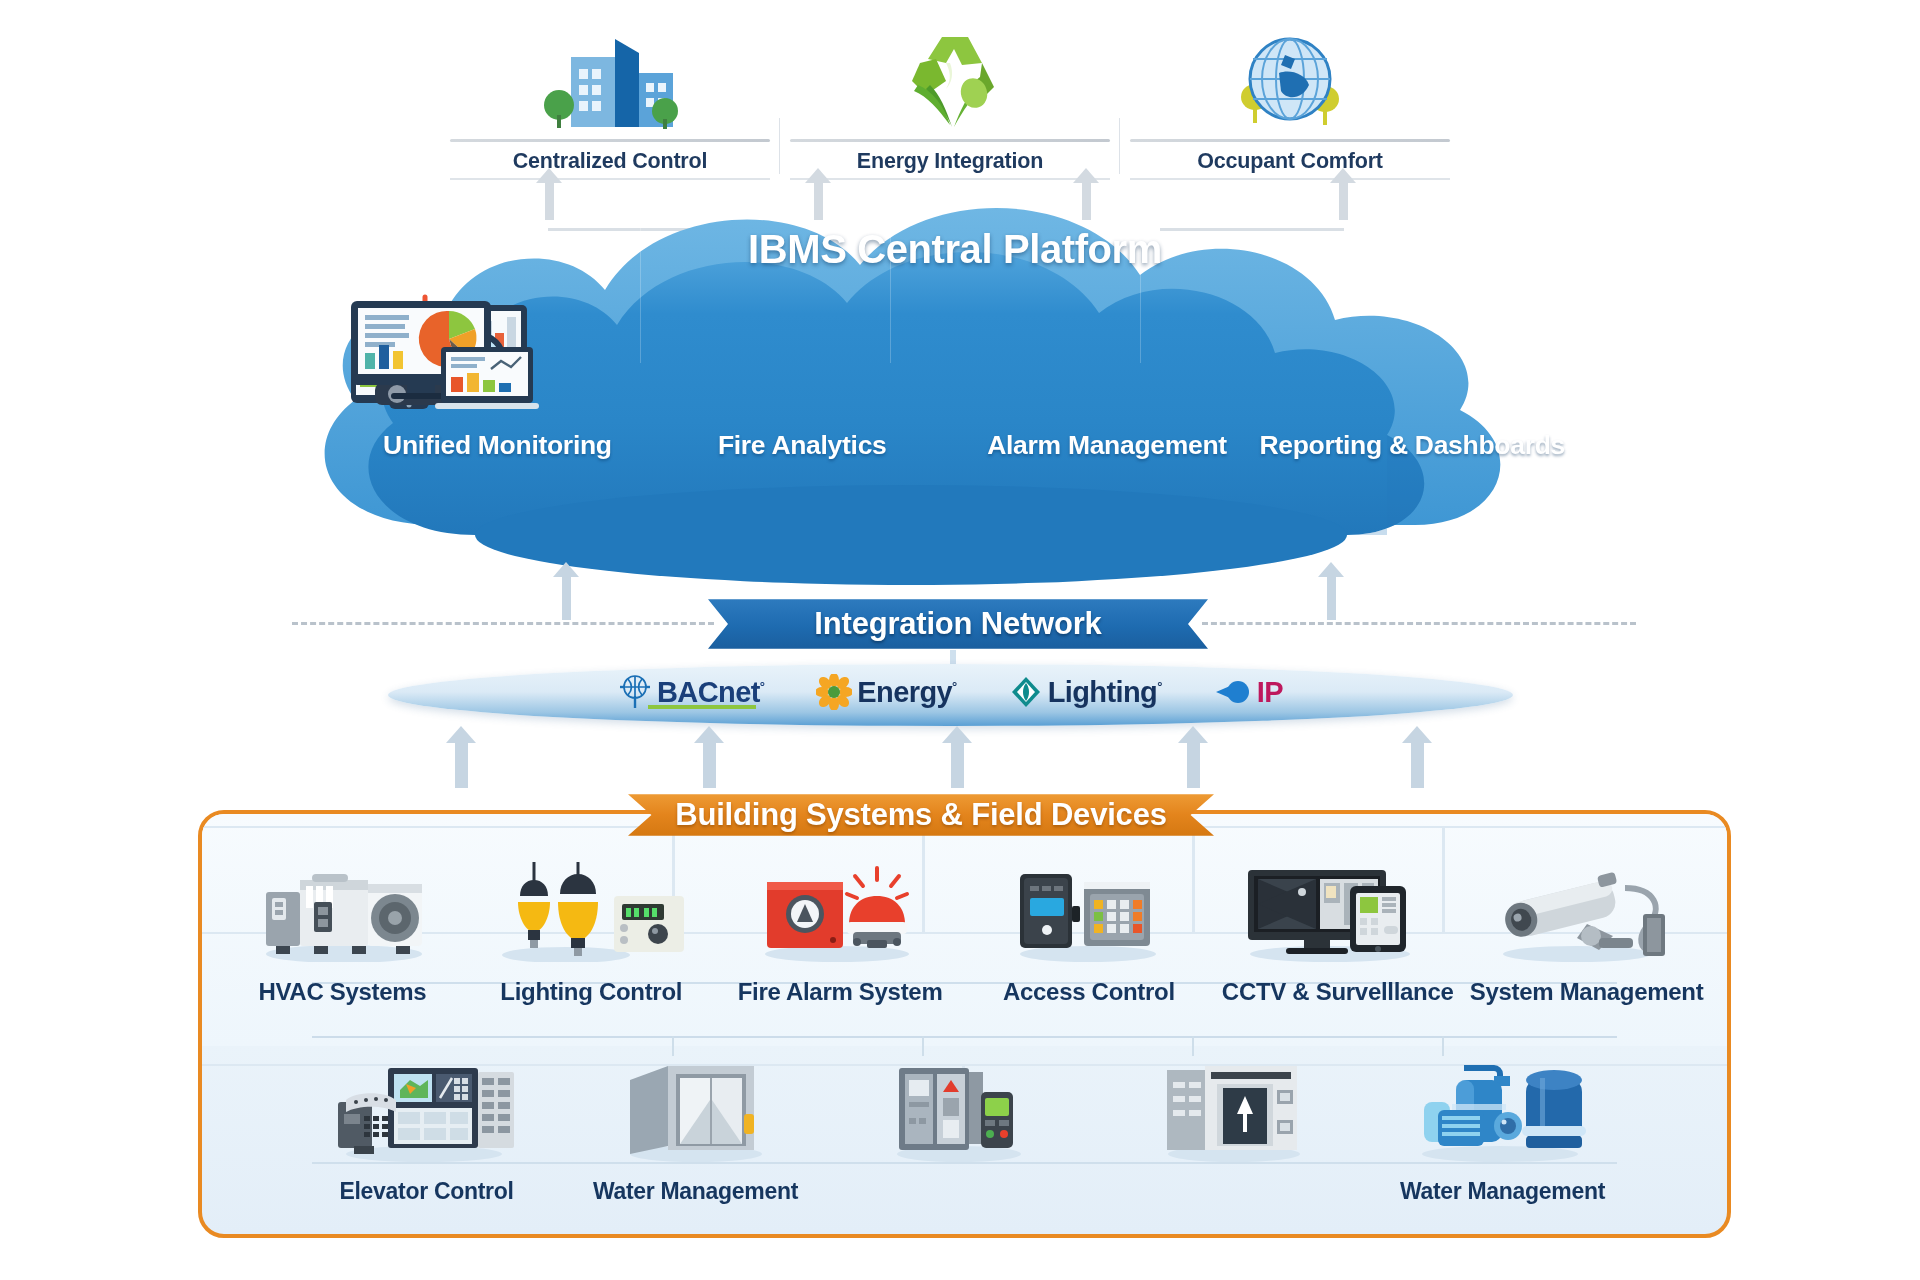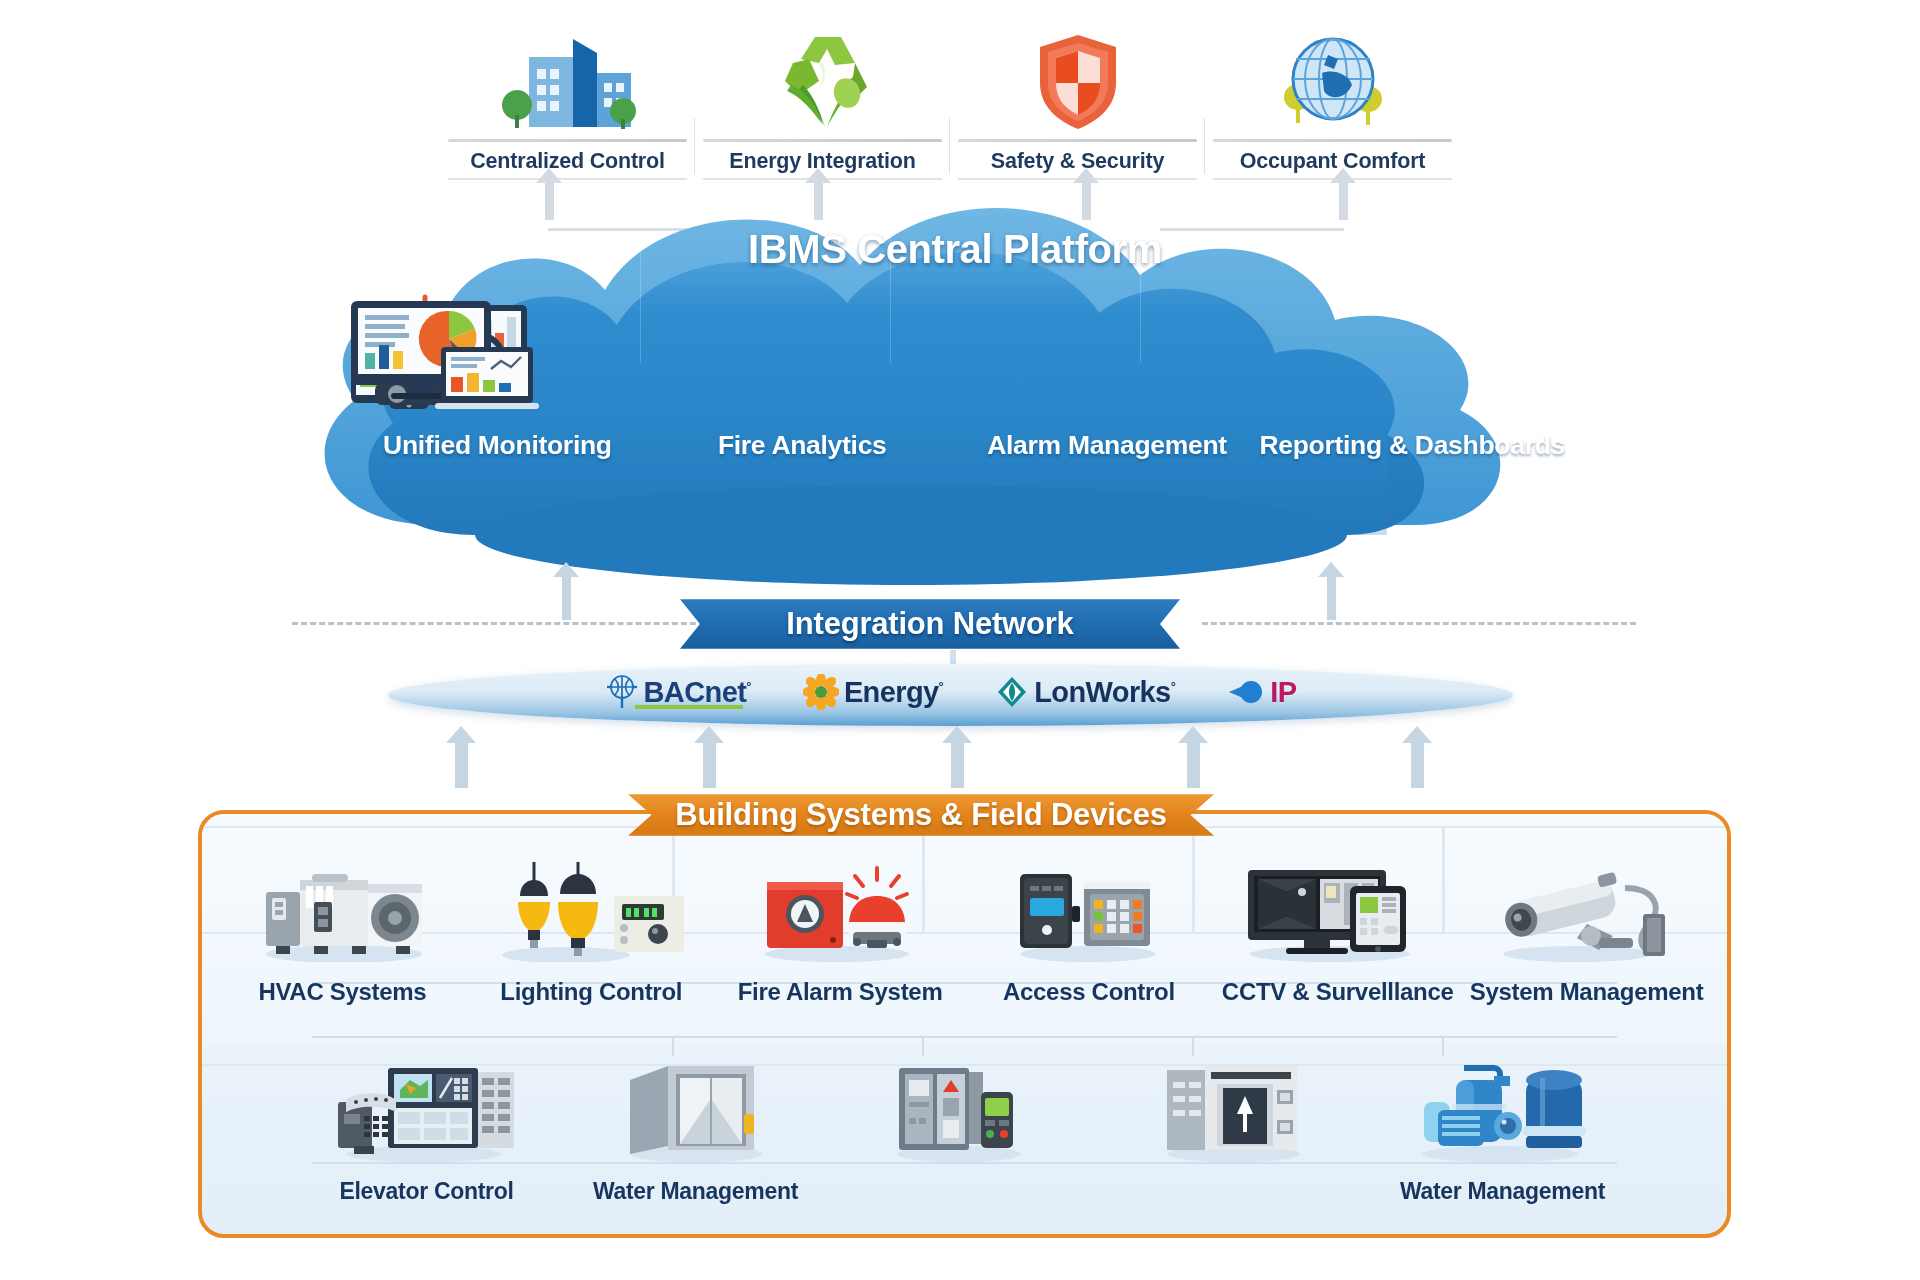--- a/index.html
+++ b/index.html
@@ -46,21 +46,21 @@
   .cloudItem .cico { height:125px; display:flex; align-items:center; justify-content:center; }
   .cloudItem .clabel {
     margin-top:12px; font-size:26.5px; font-weight:700; color:#fff; white-space:nowrap;
     text-shadow:0 2px 3px rgba(0,45,90,.4); letter-spacing:-.3px;
   }
   .cdiv { position:absolute; top:18px; width:1px; height:150px; background:rgba(255,255,255,.22); }
 
   
   .dashline { position:absolute; top:622px; height:0; border-top:3px dashed #b9c2cb; }
   #intBanner {
-    position:absolute; left:680px; top:596px; width:500px; height:56px;
+    position:absolute; left:708px; top:596px; width:500px; height:56px;
     background:linear-gradient(180deg,#2f7cc0 0%,#1e6bb0 55%,#1a5d9c 100%);
     display:flex; align-items:center; justify-content:center;
     clip-path: polygon(0 6%, 100% 6%, 96% 50%, 100% 94%, 0 94%, 4% 50%);
     box-shadow:0 4px 9px rgba(0,40,80,.25);
   }
   #intBanner .t { font-size:31px; font-weight:700; color:#fff; text-shadow:0 2px 3px rgba(0,30,60,.5); letter-spacing:-.2px; }
   .intStem { position:absolute; left:950px; top:650px; width:6px; height:36px; background:#cfe0ee; }
 
   
   #protoBar { position:absolute; left:388px; top:664px; width:1125px; height:62px; }
@@ -174,36 +174,20 @@
           <ellipse cx="84" cy="64" rx="13" ry="15" fill="#9fd152" transform="rotate(-18 84 64)"></ellipse>
           <path d="M60 34 C64 44 62 54 56 60 C62 50 60 42 56 34 Z" fill="#eaf6d8"></path>
         </svg>
       </div>
       <div class="rule"></div>
       <div class="blabel">Energy Integration</div>
       <div class="rule2"></div>
       <div class="bsep"></div>
     </div>
 
-    <div class="benefit">
-      <div class="ico">
-        <svg width="104" height="104" viewBox="0 0 104 104">
-          <path d="M52 6 L90 18 V54 C90 78 72 92 52 100 C32 92 14 78 14 54 V18 Z" fill="#e8633a"></path>
-          <path d="M52 14 L82 23 V54 C82 74 68 85 52 92 C36 85 22 74 22 54 V23 Z" fill="#f2795a"></path>
-          <path d="M52 22 V86 C40 80 30 71 30 54 V29 Z" fill="#fbded4"></path>
-          <path d="M52 22 L74 29 V54 H52 Z" fill="#fbded4"></path>
-          <path d="M30 29 L52 22 V54 H30 Z" fill="#e84c1f"></path>
-          <path d="M52 54 H74 C74 71 64 80 52 86 Z" fill="#e84c1f"></path>
-        </svg>
-      </div>
-      <div class="rule"></div>
-      <div class="blabel">Safety &amp; Security</div>
-      <div class="rule2"></div>
-      <div class="bsep"></div>
-    </div>
 
     <div class="benefit">
       <div class="ico">
         <svg width="130" height="104" viewBox="0 0 130 104">
           <g>
             <ellipse cx="30" cy="68" rx="14" ry="13" fill="#cfcd2f"></ellipse>
               <rect x="28" y="76" width="4" height="18" fill="#cfcd2f"></rect>
             <ellipse cx="100" cy="70" rx="14" ry="13" fill="#cfcd2f"></ellipse>
               <rect x="98" y="78" width="4" height="18" fill="#cfcd2f"></rect>
           </g>
@@ -457,21 +441,21 @@
         </svg>
         <span class="pname mod"><span>Energy</span><span class="sup">°</span></span>
       </div>
 
       <div class="proto">
         <svg width="34" height="36" viewBox="0 0 34 36">
           <polygon points="17,3 31,18 17,33 3,18" fill="#0f8b8d"></polygon>
           <polygon points="17,8 26,18 17,28 8,18" fill="#ffffff"></polygon>
           <path d="M17 9 C21 14 21 22 17 27 C13 22 13 14 17 9 Z" fill="#0f8b8d"></path>
         </svg>
-        <span class="pname lon"><span>LonWorks</span><span class="sup">°</span></span>
+        <span class="pname lon"><span>Lighting</span><span class="sup">°</span></span>
       </div>
 
       <div class="proto">
         <svg width="38" height="30" viewBox="0 0 38 30">
           <path d="M2 15 L16 9 L16 21 Z" fill="#1f7fd0"></path>
           <circle cx="24" cy="15" r="11" fill="#1f7fd0"></circle>
         </svg>
         <span class="pname ip"><span>IP</span></span>
       </div>
     </div>

